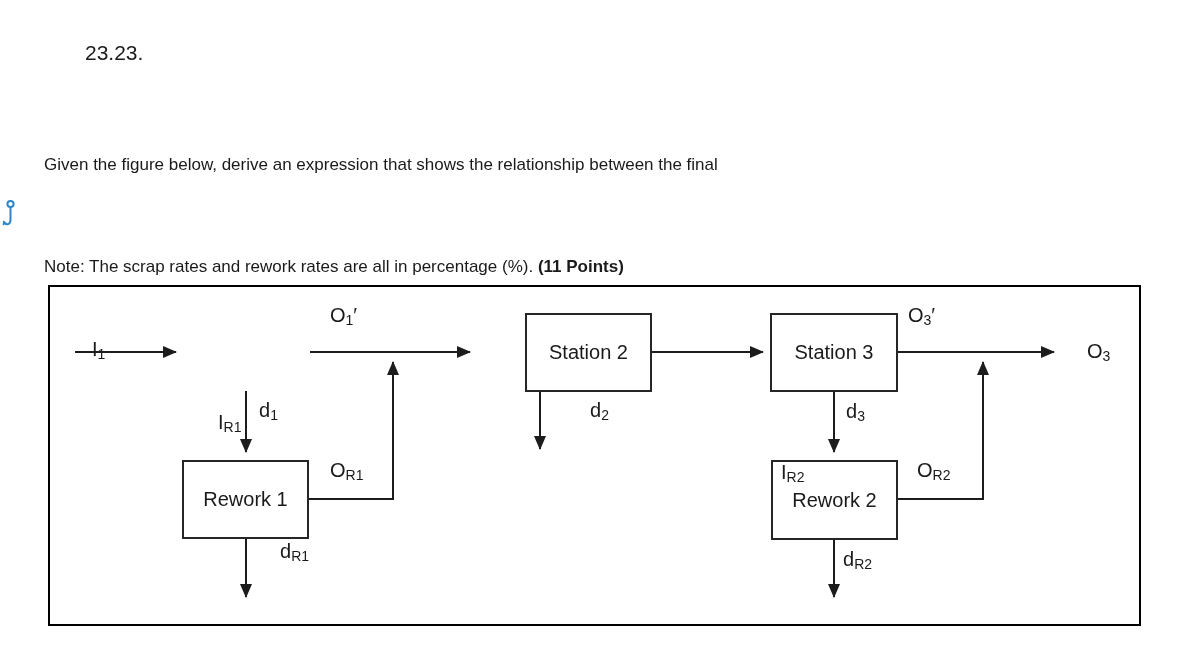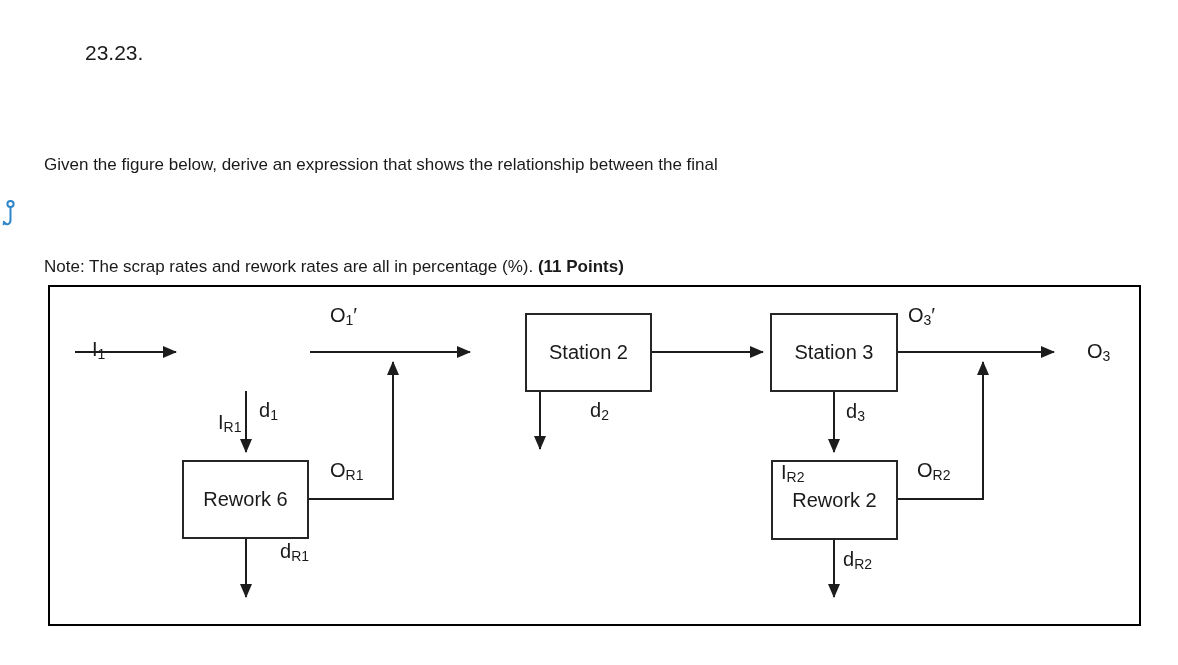--- a/index.html
+++ b/index.html
@@ -117,21 +117,21 @@
     </g>
   </svg>
 
   <div class="dbox" style="left:477px; top:313px; width:127px; height:79px;margin-left:48px;">
     <span>Station 2</span>
   </div>
   <div class="dbox" style="left:770px; top:313px; width:128px; height:79px;">
     <span>Station 3</span>
   </div>
   <div class="dbox" style="left:182px; top:460px; width:127px; height:79px;">
-    <span>Rework 6</span>
+    <span>Rework 1</span>
   </div>
   <div class="dbox" style="left:771px; top:460px; width:127px; height:80px;">
     <span>Rework 2</span>
   </div>
 
   <div class="var" style="left:92px; top:304px;margin-top:34px;"><span>I</span><sub>1</sub><span></span></div>
   <div class="var" style="left:330px; top:304px;"><span>O</span><sub>1</sub><span>′</span></div>
   <div class="var" style="left:186px; top:411px;margin-left:32px;"><span>I</span><sub>R1</sub><span></span></div>
   <div class="var" style="left:259px; top:399px;"><span>d</span><sub>1</sub><span></span></div>
   <div class="var" style="left:330px; top:459px;"><span>O</span><sub>R1</sub><span></span></div>

